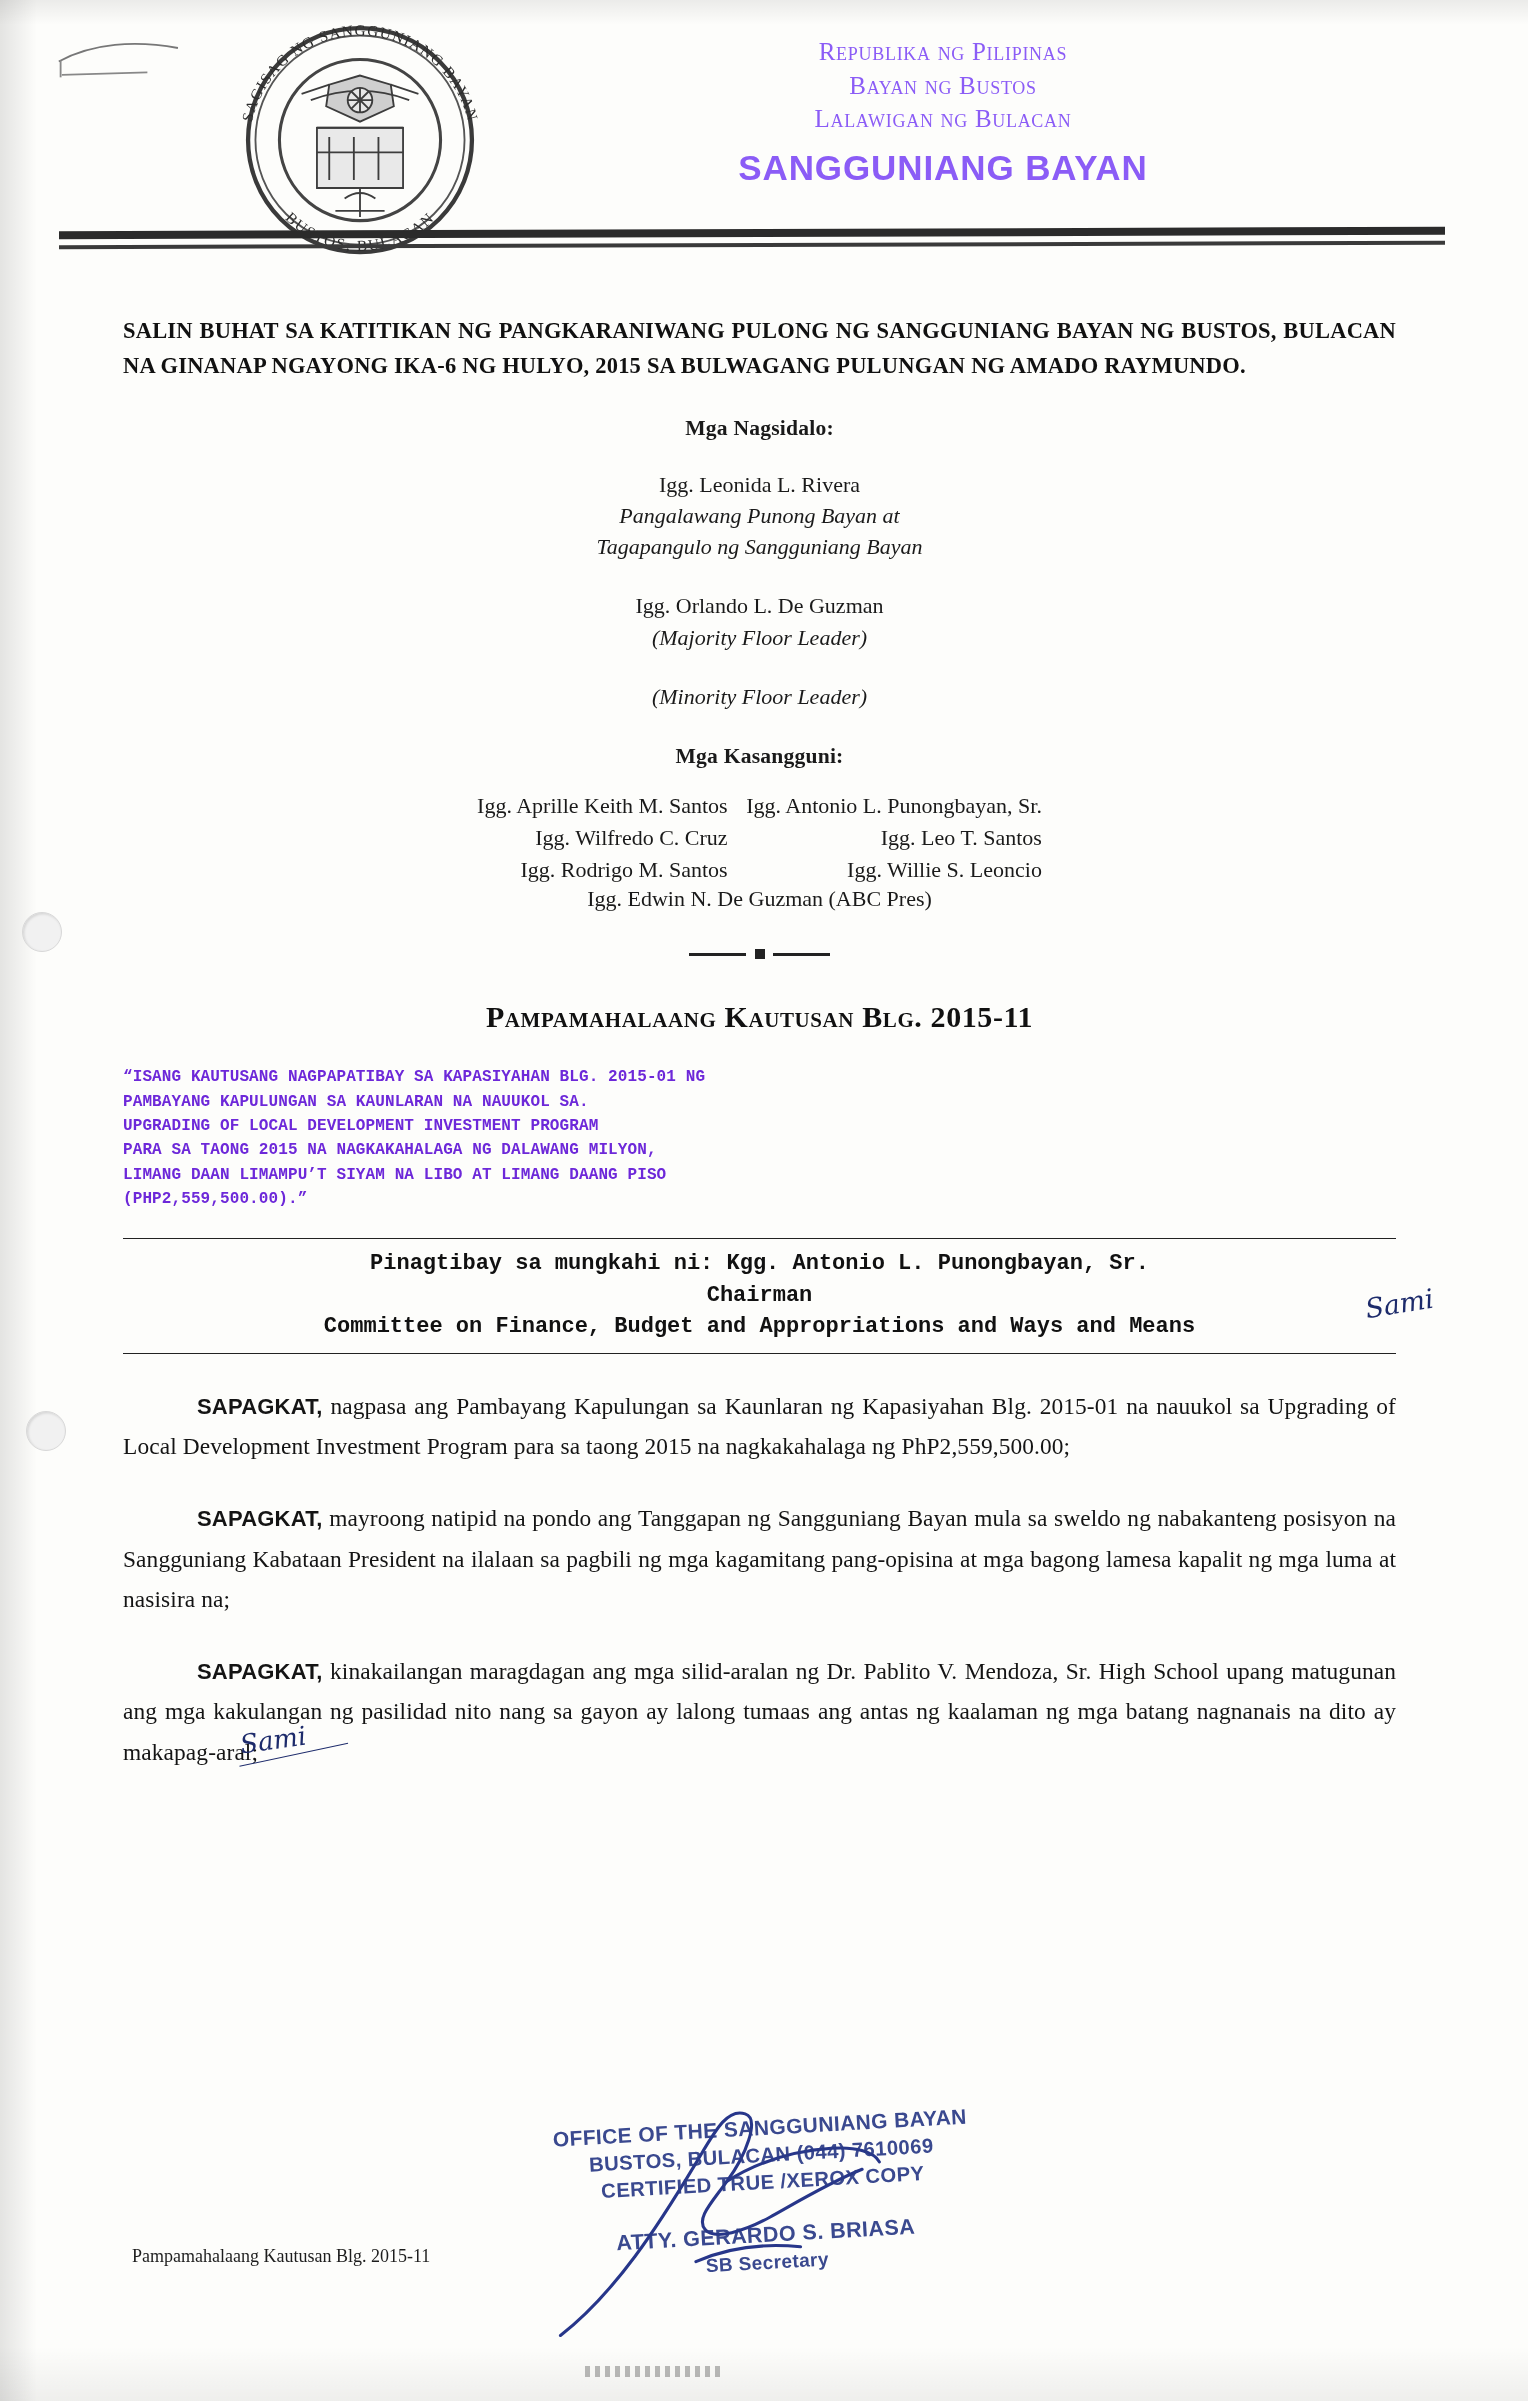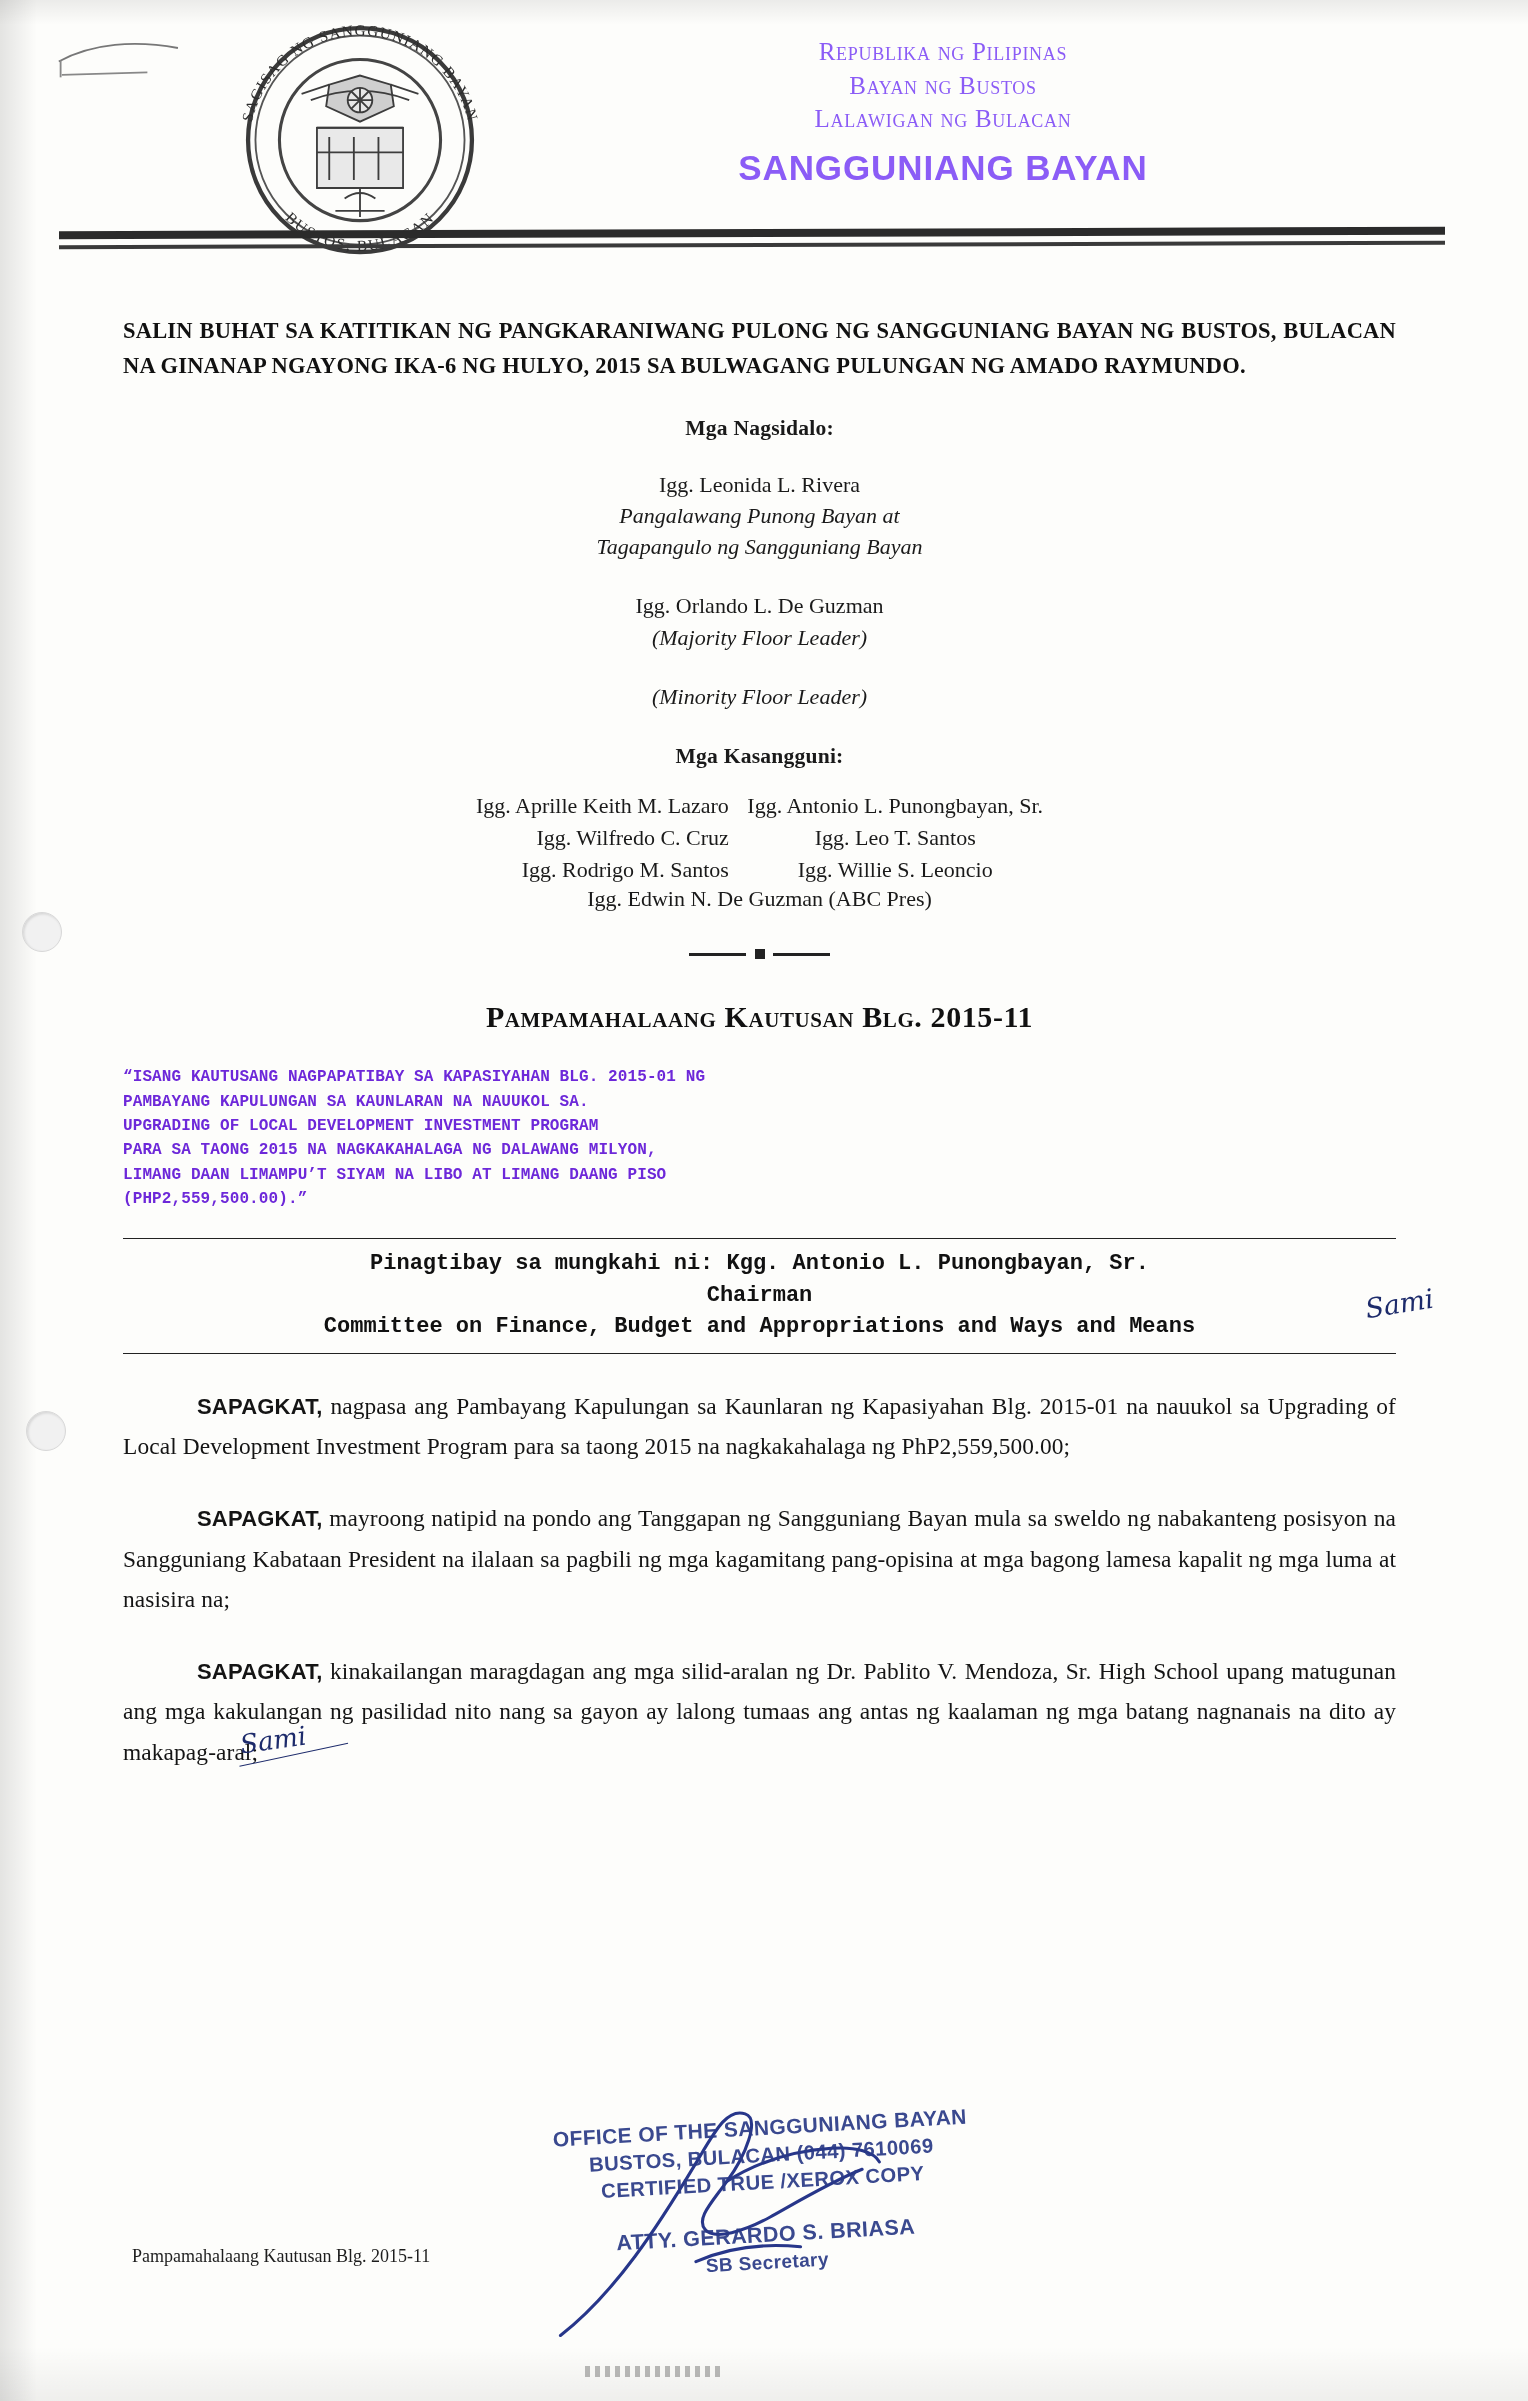--- a/index.html
+++ b/index.html
@@ -148,21 +148,21 @@
 
   .kasangguni-grid {
     margin-top: 21px;
     display: flex;
     justify-content: center;
     column-gap: 18.5px;
     font-size: 22px;
     line-height: 1.44;
   }
   .kasangguni-col.left { text-align: right; }
-  .kasangguni-col.right { text-align: center; }
+  .kasangguni-col.right { text-align: right; }
   .kasangguni-last {
     text-align: center;
     font-size: 22px;
     margin-top: 1.2px;
   }
 
   .divider-orn {
     margin: 37px auto 0;
     width: 185px;
     display: flex;
@@ -400,21 +400,21 @@
     </div>
 
     <div class="attendee-block">
       <div class="attendee-role">(Minority Floor Leader)</div>
     </div>
 
     <div class="label-bold center">Mga Kasangguni:</div>
 
     <div class="kasangguni-grid">
       <div class="kasangguni-col left">
-        <div>Igg. Aprille Keith M. Lazaro</div>
+        <div>Igg. Aprille Keith M. Santos</div>
         <div>Igg. Wilfredo C. Cruz</div>
         <div>Igg. Rodrigo M. Santos</div>
       </div>
       <div class="kasangguni-col right">
         <div>Igg. Antonio L. Punongbayan, Sr.</div>
         <div>Igg. Leo T. Santos</div>
         <div>Igg. Willie S. Leoncio</div>
       </div>
     </div>
     <div class="kasangguni-last">Igg. Edwin N. De Guzman (ABC Pres)</div>

